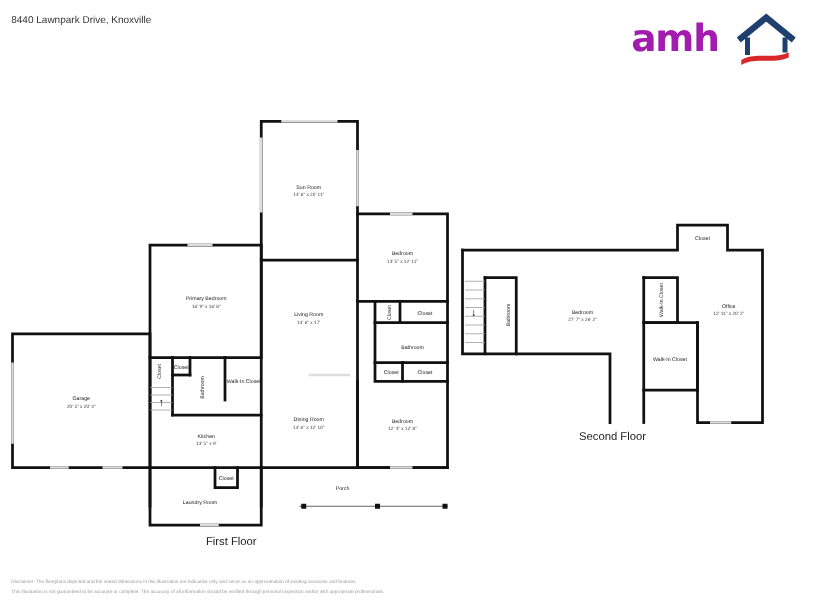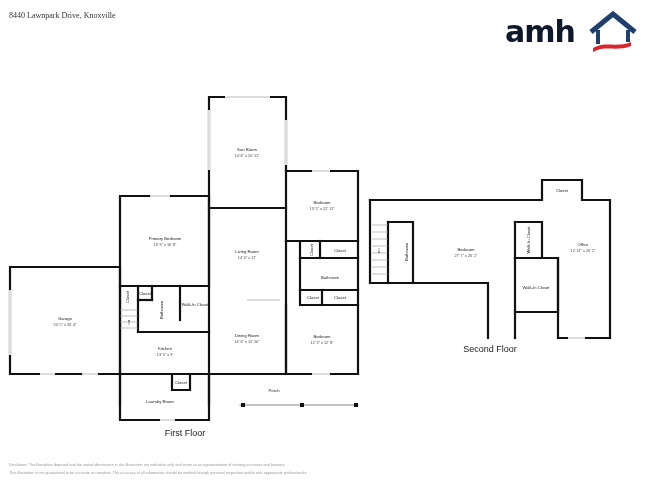--- a/index.html
+++ b/index.html
@@ -1,19 +1,19 @@
 <!DOCTYPE html>
 <html><head>
 <meta charset="utf-8">
 <style>
   html,body{margin:0;padding:0;background:#fff;}
   body{width:650px;height:488px;position:relative;overflow:hidden;font-family:"Liberation Sans",sans-serif;color:#222;}
-  .addr{position:absolute;left:9px;top:11px;font-size:8px;color:#333;font-family:Liberation Serif, serif;}
+  .addr{position:absolute;left:9px;top:11px;font-size:8px;color:#333;}
   .logo{position:absolute;left:505px;top:8px;width:132px;height:44px;}
-  .logo-text{position:absolute;left:0;top:6px;font-family:"DejaVu Sans",sans-serif;font-weight:bold;font-size:30px;letter-spacing:-1px;color:#0f172a;line-height:36px;text-align:center;}
+  .logo-text{position:absolute;left:0;top:6px;font-family:"DejaVu Sans",sans-serif;font-weight:bold;font-size:30px;letter-spacing:-1px;color:#a21caf;line-height:36px;text-align:center;}
   svg.plan{position:absolute;left:0;top:0;}
   .rl{font-family:"Liberation Sans",sans-serif;font-size:4.2px;fill:#222;text-anchor:middle;}
   .rd{font-family:"Liberation Sans",sans-serif;font-size:3.8px;fill:#444;text-anchor:middle;}
   .fl{font-family:"Liberation Sans",sans-serif;font-size:9px;fill:#222;text-anchor:middle;}
   .disc{position:absolute;left:9px;font-size:3.8px;color:#999;white-space:nowrap;}
 </style>
 </head>
 <body>
 
 <div class="addr">8440 Lawnpark Drive, Knoxville</div>

